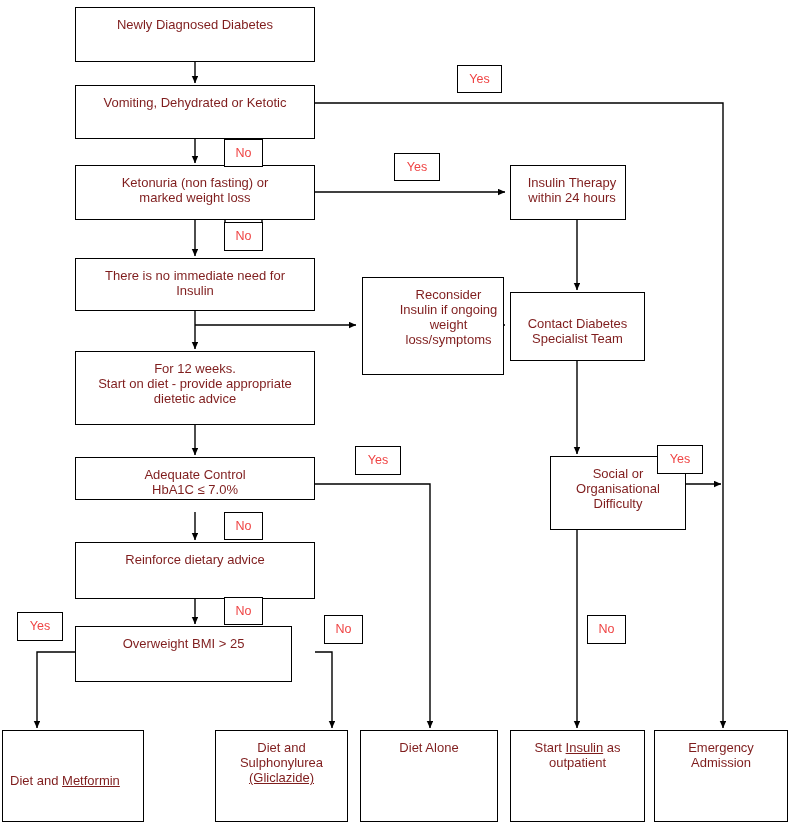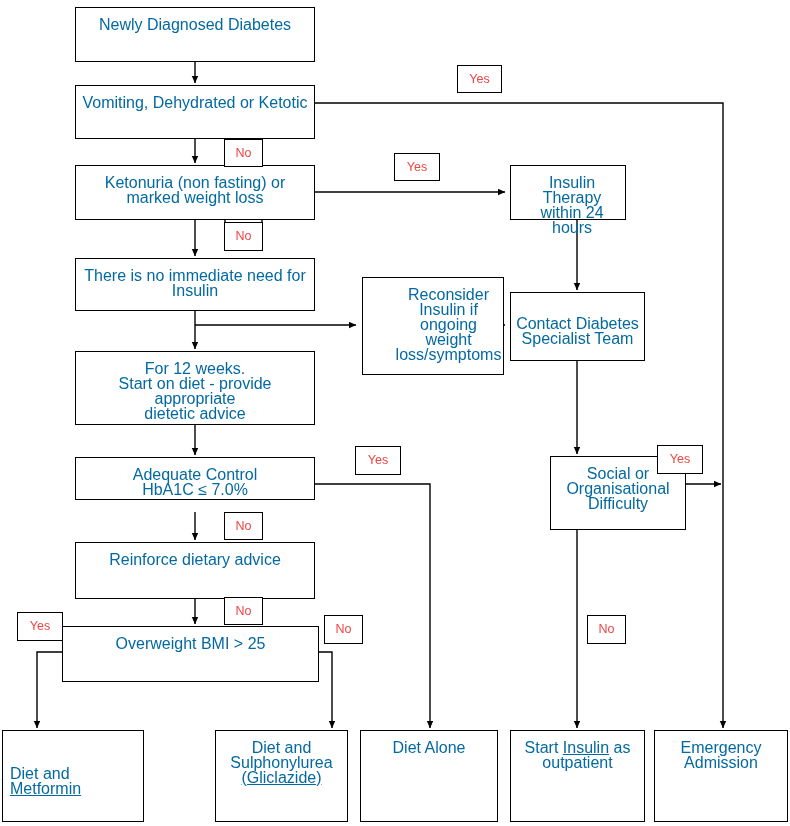--- a/index.html
+++ b/index.html
@@ -24,22 +24,22 @@
     top: 0;
     width: 790px;
     height: 826px;
     pointer-events: none;
   }
   .node {
     position: absolute;
     box-sizing: border-box;
     border: 1.4px solid #000000;
     background: #ffffff;
-    color: #0369a1;
-    font-size: 16px;
+    color: #7f1d1d;
+    font-size: 13px;
     line-height: 15px;
     display: flex;
     justify-content: center;
     padding-top: 9px;
     z-index: 2;
   }
   .node .txt {
     display: block;
     text-align: center;
     white-space: pre-line;
@@ -155,21 +155,21 @@
 
   <div class="node" style="left:75px; top:457px; width:240px; height:43px;">
     <span class="txt">Adequate Control
 HbA1C ≤ 7.0%</span>
   </div>
 
   <div class="node" style="left:75px; top:542px; width:240px; height:57px;">
     <span class="txt">Reinforce dietary advice</span>
   </div>
 
-  <div class="node" style="left:62px; top:626px; width:257px; height:56px;">
+  <div class="node" style="left:75px; top:626px; width:217px; height:56px;">
     <span class="txt">Overweight BMI &gt; 25</span>
   </div>
 
   <div class="node" style="left:510px; top:165px; width:116px; height:55px;padding-left:8px;">
     <span class="txt">Insulin Therapy
 within 24 hours</span>
   </div>
 
   <div class="node" style="left:362px; top:277px; width:142px; height:98px;padding-left:31px;">
     <span class="txt">Reconsider

